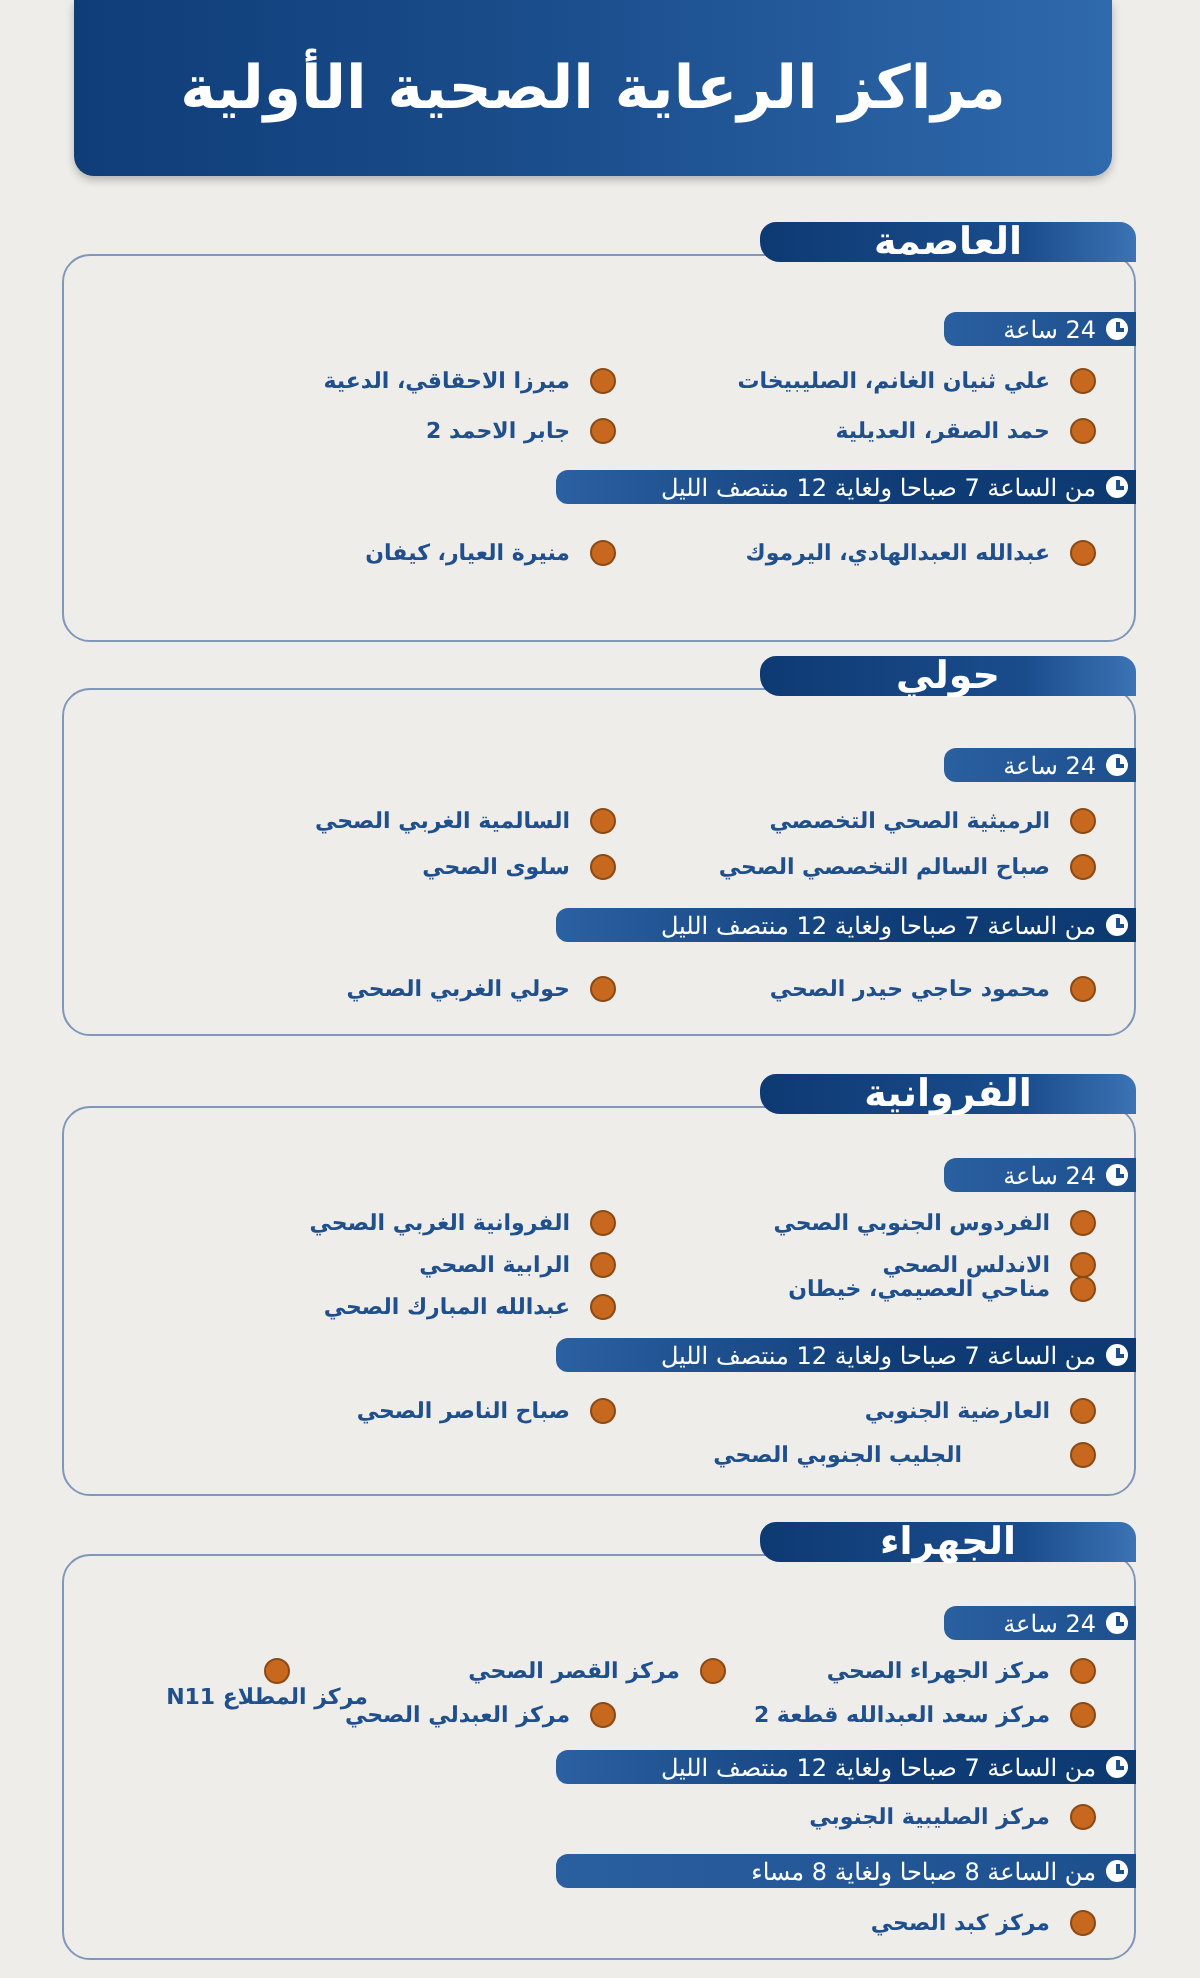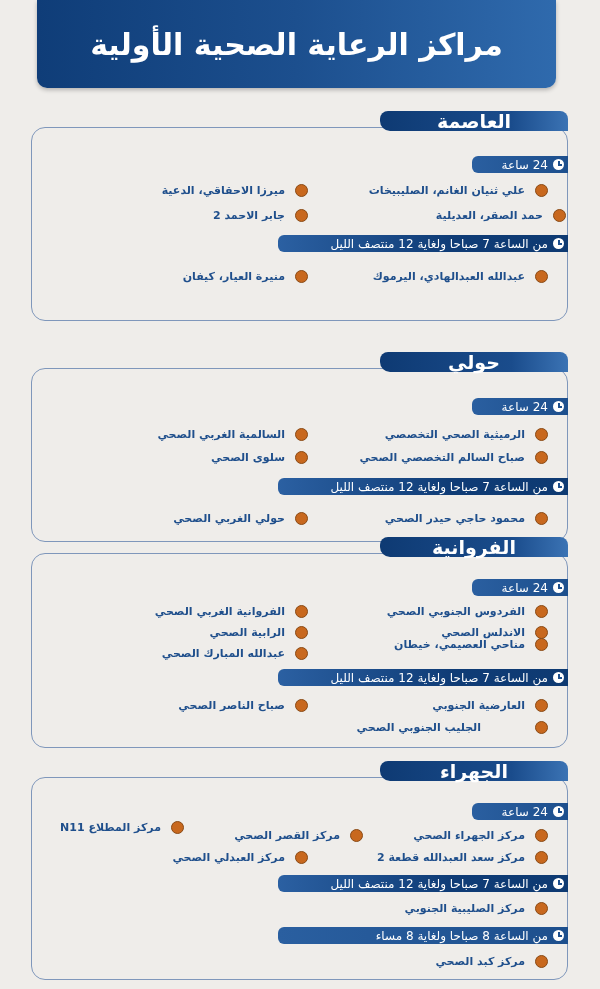--- a/index.html
+++ b/index.html
@@ -32,21 +32,21 @@
       <span>24 ساعة</span>
     </div>
   <div class="item" style="top:69px;right:20px;">
       <span class="dot"></span>
       <span>علي ثنيان الغانم، الصليبيخات</span>
     </div>
   <div class="item" style="top:69px;right:260px;">
       <span class="dot"></span>
       <span>ميرزا الاحقاقي، الدعية</span>
     </div>
-  <div class="item" style="top:94px;right:2px;">
+  <div class="item" style="top:94px;right:20px;">
       <span class="dot"></span>
       <span>حمد الصقر، العديلية</span>
     </div>
   <div class="item" style="top:94px;right:260px;">
       <span class="dot"></span>
       <span>جابر الاحمد 2</span>
     </div>
   <div class="bar long" style="top:124px;width:290px;">
       <span class="clock"></span>
       <span>من الساعة 7 صباحا ولغاية 12 منتصف الليل</span>
@@ -54,21 +54,21 @@
   <div class="item" style="top:155px;right:20px;">
       <span class="dot"></span>
       <span>عبدالله العبدالهادي، اليرموك</span>
     </div>
   <div class="item" style="top:155px;right:260px;">
       <span class="dot"></span>
       <span>منيرة العيار، كيفان</span>
     </div>
 </div>
 
-<div class="section" style="top:328px;height:190px;margin-top:24px;">
+<div class="section" style="top:328px;height:190px;">
   <div class="box" style="top:16px;bottom:0;"></div>
   <div class="tab" style="top:0;">حولي</div>
   <div class="bar" style="top:46px;width:96px;">
       <span class="clock"></span>
       <span>24 ساعة</span>
     </div>
   <div class="item" style="top:72px;right:20px;">
       <span class="dot"></span>
       <span>الرميثية الصحي التخصصي</span>
     </div>
@@ -155,21 +155,21 @@
       <span>24 ساعة</span>
     </div>
   <div class="item" style="top:64px;right:20px;">
       <span class="dot"></span>
       <span>مركز الجهراء الصحي</span>
     </div>
   <div class="item" style="top:64px;right:205px;">
       <span class="dot"></span>
       <span>مركز القصر الصحي</span>
     </div>
-  <div class="item" style="top:56px;right:384px;">
+  <div class="item" style="top:68px;right:384px;flex-direction:column;">
       <span class="dot"></span>
       <span>مركز المطلاع N11</span>
     </div>
   <div class="item" style="top:86px;right:20px;">
       <span class="dot"></span>
       <span>مركز سعد العبدالله قطعة 2</span>
     </div>
   <div class="item" style="top:86px;right:260px;">
       <span class="dot"></span>
       <span>مركز العبدلي الصحي</span>

